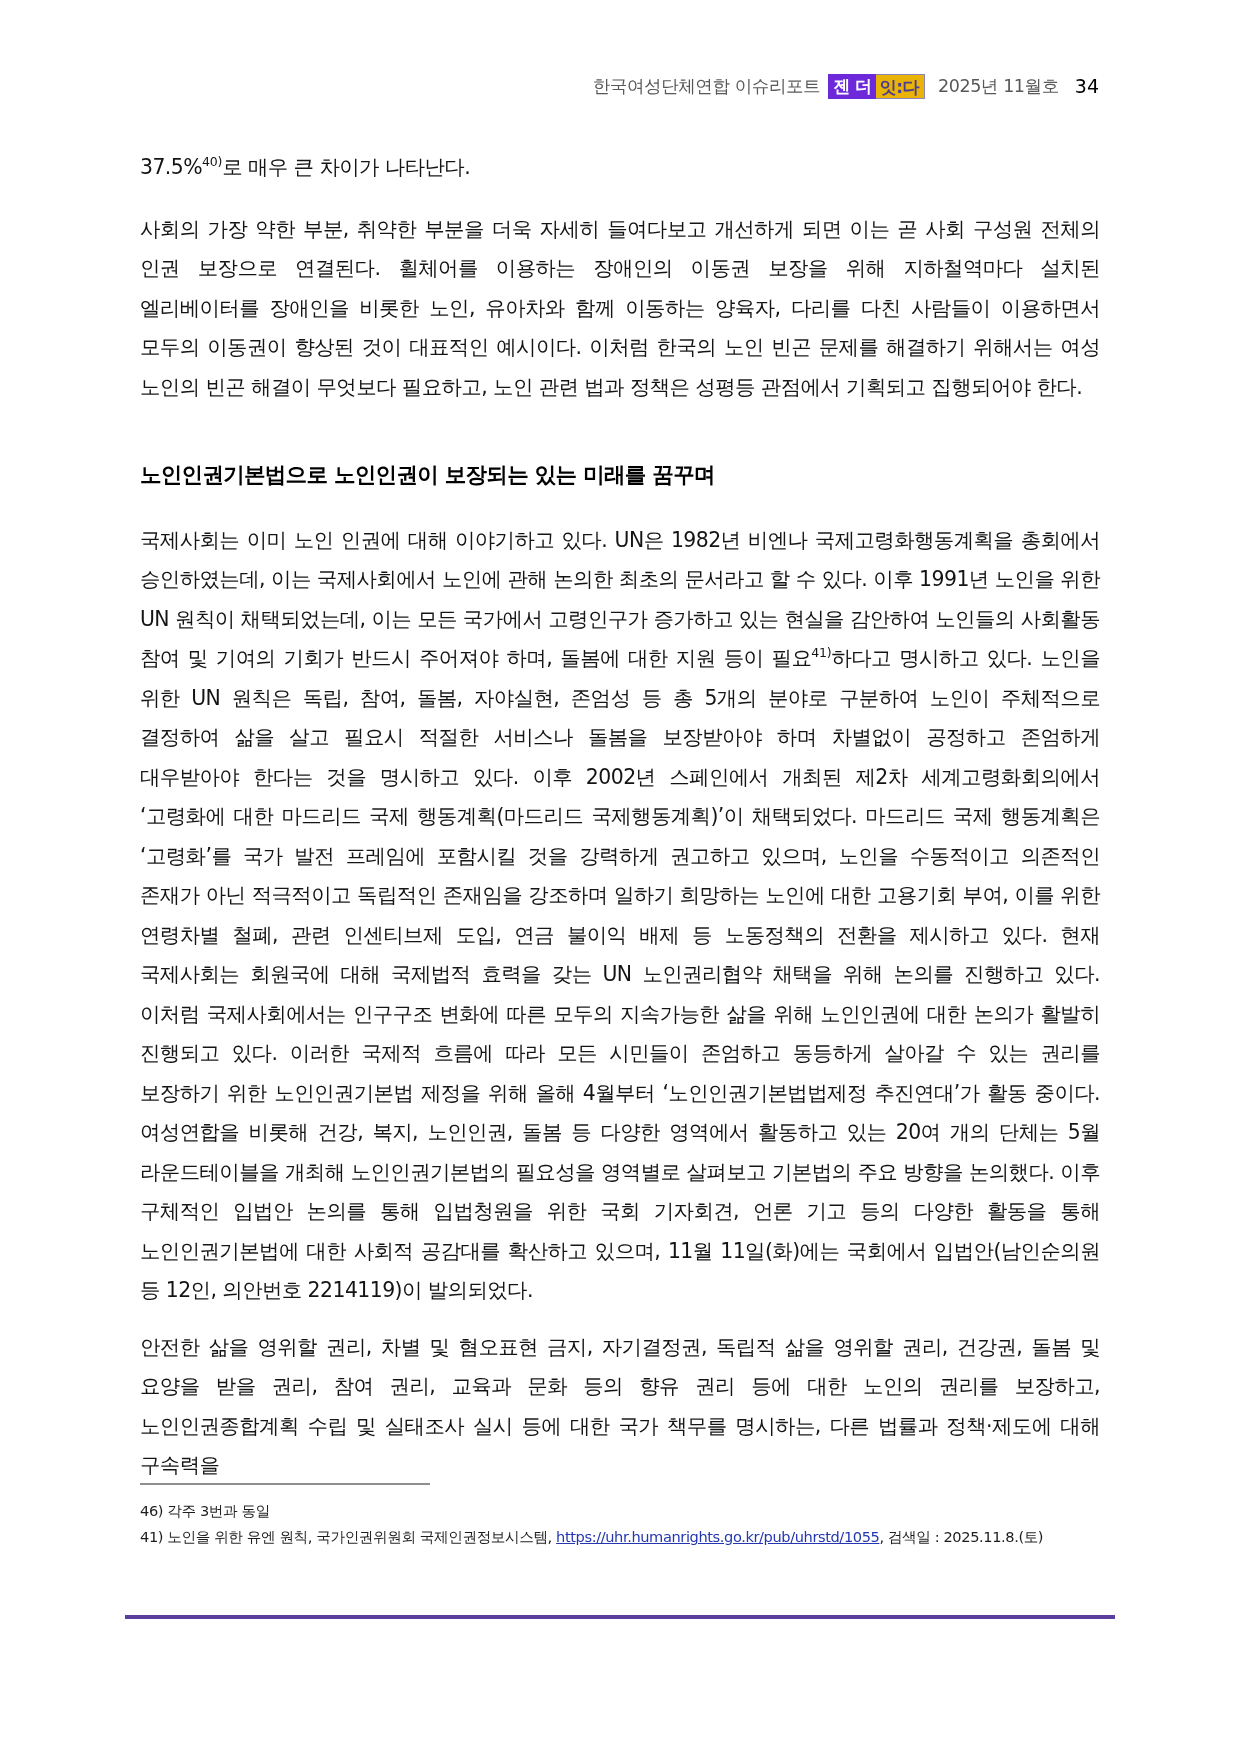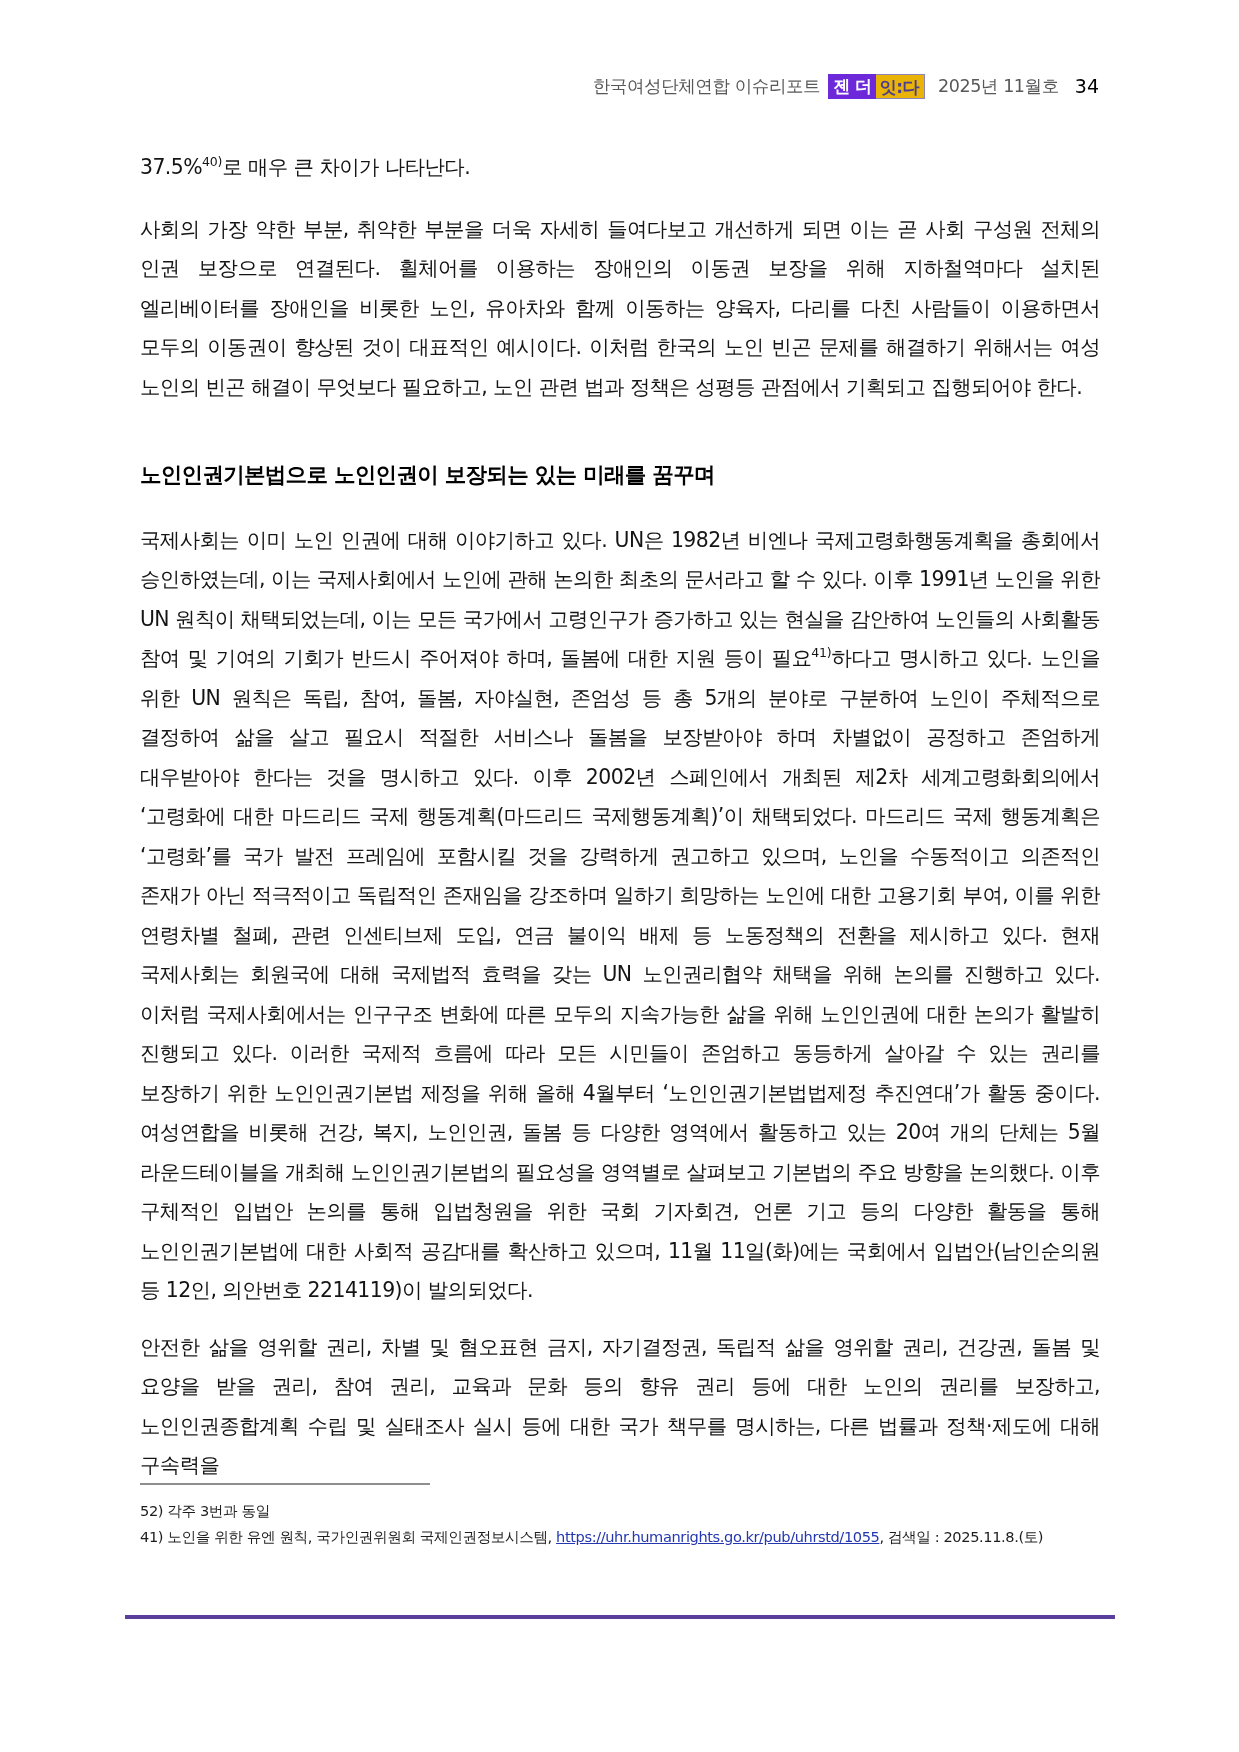--- a/index.html
+++ b/index.html
@@ -189,21 +189,21 @@
     <p class="para"><span>국제사회는 이미 노인 인권에 대해 이야기하고 있다. UN은 1982년 비엔나 국제고령화행동계획을 총회에서 승인하였는데, 이는 국제사회에서 노인에 관해 논의한 최초의 문서라고 할 수 있다. 이후 1991년 노인을 위한 UN 원칙이 채택되었는데, 이는 모든 국가에서 고령인구가 증가하고 있는 현실을 감안하여 노인들의 사회활동 참여 및 기여의 기회가 반드시 주어져야 하며, 돌봄에 대한 지원 등이 필요</span><sup class="fn">41)</sup><span>하다고 명시하고 있다. 노인을 위한 UN 원칙은 독립, 참여, 돌봄, 자야실현, 존엄성 등 총 5개의 분야로 구분하여 노인이 주체적으로 결정하여 삶을 살고 필요시 적절한 서비스나 돌봄을 보장받아야 하며 차별없이 공정하고 존엄하게 대우받아야 한다는 것을 명시하고 있다. 이후 2002년 스페인에서 개최된 제2차 세계고령화회의에서 ‘고령화에 대한 마드리드 국제 행동계획(마드리드 국제행동계획)’이 채택되었다. 마드리드 국제 행동계획은 ‘고령화’를 국가 발전 프레임에 포함시킬 것을 강력하게 권고하고 있으며, 노인을 수동적이고 의존적인 존재가 아닌 적극적이고 독립적인 존재임을 강조하며 일하기 희망하는 노인에 대한 고용기회 부여, 이를 위한 연령차별 철폐, 관련 인센티브제 도입, 연금 불이익 배제 등 노동정책의 전환을 제시하고 있다. 현재 국제사회는 회원국에 대해 국제법적 효력을 갖는 UN 노인권리협약 채택을 위해 논의를 진행하고 있다. 이처럼 국제사회에서는 인구구조 변화에 따른 모두의 지속가능한 삶을 위해 노인인권에 대한 논의가 활발히 진행되고 있다. 이러한 국제적 흐름에 따라 모든 시민들이 존엄하고 동등하게 살아갈 수 있는 권리를 보장하기 위한 노인인권기본법 제정을 위해 올해 4월부터 ‘노인인권기본법법제정 추진연대’가 활동 중이다. 여성연합을 비롯해 건강, 복지, 노인인권, 돌봄 등 다양한 영역에서 활동하고 있는 20여 개의 단체는 5월 라운드테이블을 개최해 노인인권기본법의 필요성을 영역별로 살펴보고 기본법의 주요 방향을 논의했다. 이후 구체적인 입법안 논의를 통해 입법청원을 위한 국회 기자회견, 언론 기고 등의 다양한 활동을 통해 노인인권기본법에 대한 사회적 공감대를 확산하고 있으며, 11월 11일(화)에는 국회에서 입법안(남인순의원 등 12인, 의안번호 2214119)이 발의되었다.</span></p>
 
     <p class="para tight">안전한 삶을 영위할 권리, 차별 및 혐오표현 금지, 자기결정권, 독립적 삶을 영위할 권리, 건강권, 돌봄 및 요양을 받을 권리, 참여 권리, 교육과 문화 등의 향유 권리 등에 대한 노인의 권리를 보장하고, 노인인권종합계획 수립 및 실태조사 실시 등에 대한 국가 책무를 명시하는, 다른 법률과 정책·제도에 대해 구속력을</p>
 
   </div>
 
   <div class="footnotes">
     <div class="fn-rule"></div>
 
     <div class="fn-item">
-      <span>52)</span>
+      <span>46)</span>
       <span>각주 3번과 동일</span>
     </div>
 
 
     <div class="fn-item">
       <span>41)</span>
       <span>노인을 위한 유엔 원칙, 국가인권위원회 국제인권정보시스템, </span><a class="fn-link" href="#">https://uhr.humanrights.go.kr/pub/uhrstd/1055</a><span>, 검색일 : 2025.11.8.(토)</span>
     </div>
   </div>
 

